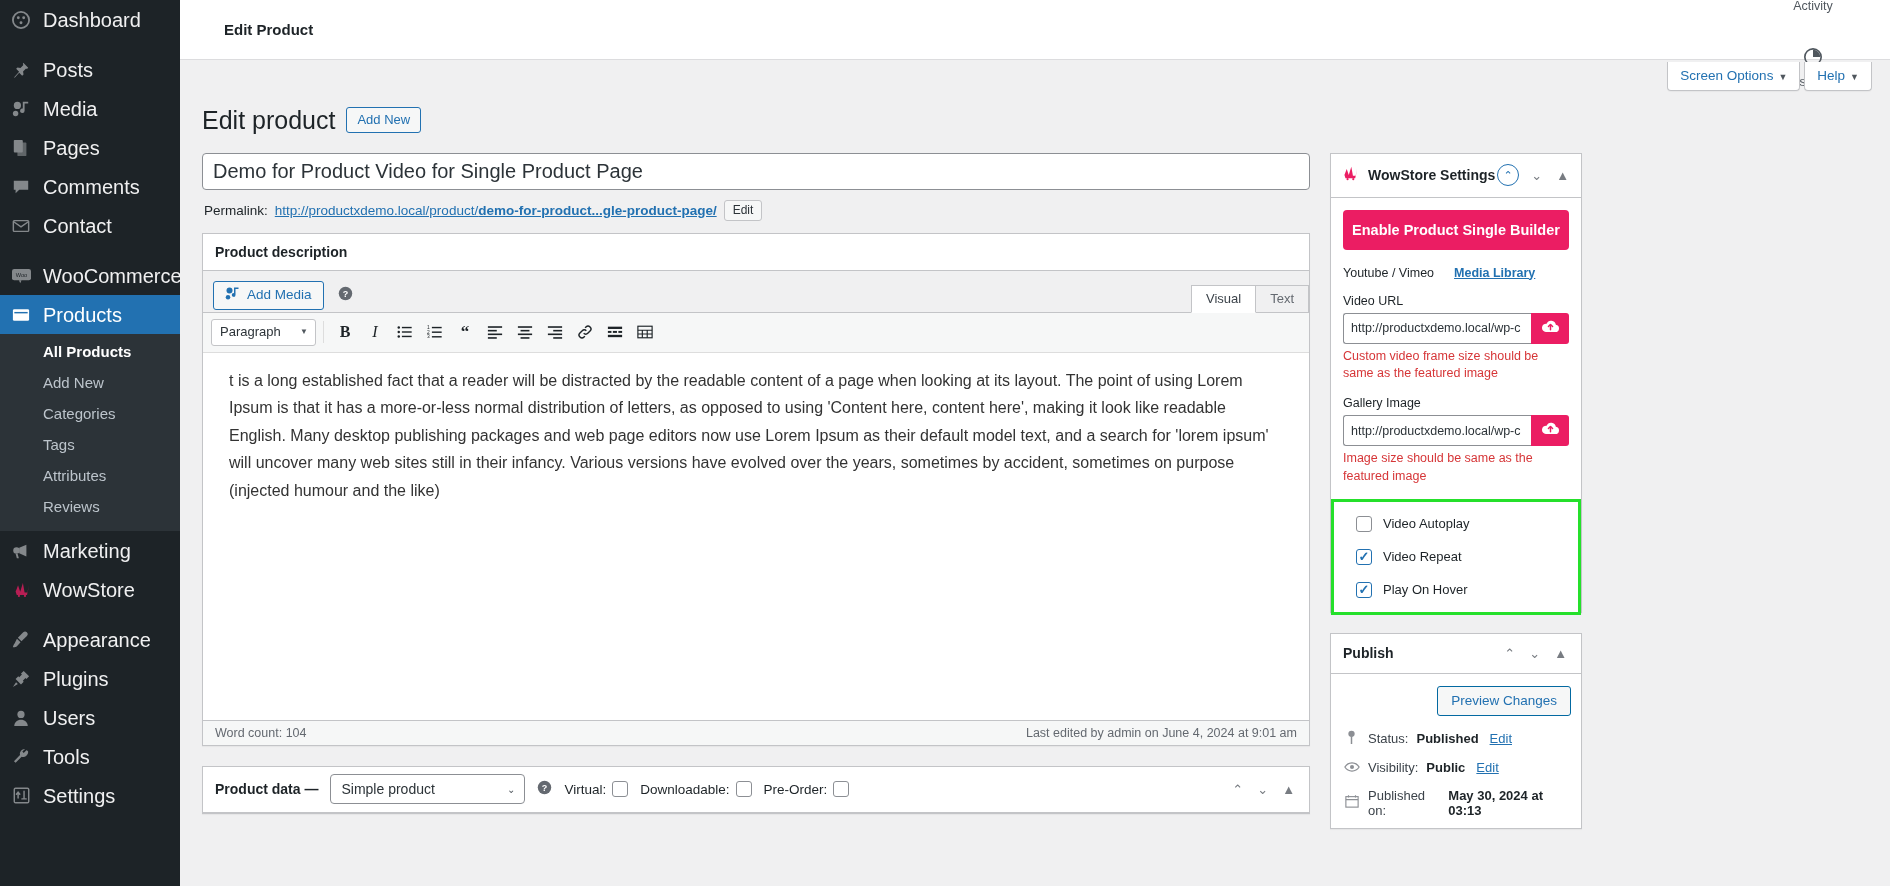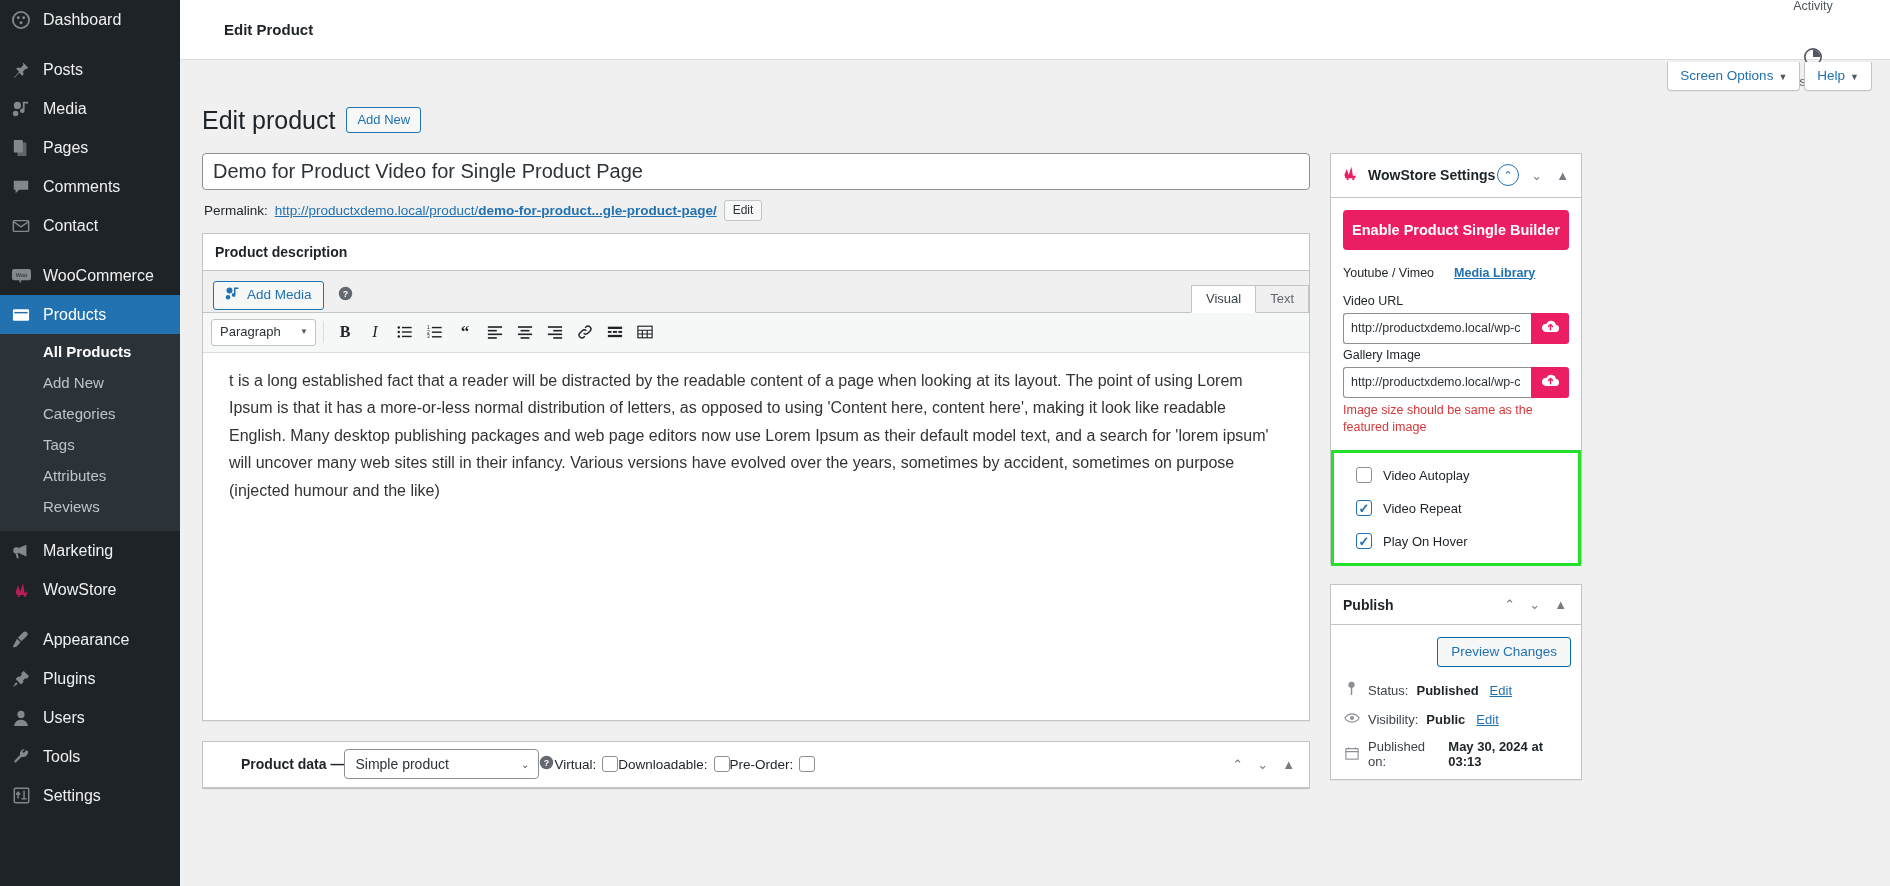--- a/index.html
+++ b/index.html
@@ -17,21 +17,21 @@
     background: #1d2327; color: #f0f0f1;
     font-size: 16px; overflow: hidden; position: relative;
   }
   .menu-item {
     display: flex; align-items: center; gap: 11px;
     padding: 9px 0 9px 10px; height: 39px;
     color: #f0f0f1; cursor: pointer; position: relative;
   }
   .menu-item .ico { width: 22px; flex: 0 0 22px; text-align: center;
     display: flex; align-items: center; justify-content: center; opacity: .75; }
-  .menu-item .lbl { font-size: 16px; line-height: 1; }
+  .menu-item .lbl { font-size: 20px; line-height: 1; }
   .menu-item.current { background: #2271b1; color: #fff; }
   .menu-item.current .ico { opacity: 1; }
   .menu-item.current::after {
     content: ""; position: absolute; right: -8px; top: 50%;
     margin-top: -8px; border: 8px solid transparent;
     border-right-color: #f0f0f1;
   }
   .menu-sep { height: 11px; }
   .submenu { background: #2c3338; padding: 2px 0 9px; }
   .submenu .sub-item {
@@ -140,21 +140,21 @@
   }
   #editor-body p { font-size: 16px; line-height: 1.72; color: #333; font-family: "Liberation Sans", sans-serif; }
   #post-status-info {
     background: #f6f7f7; border-top: 1px solid #c3c4c7;
     display: flex; justify-content: space-between; align-items: center;
     padding: 5px 12px; font-size: 12.5px; color: #646970;
   }
 
   
   #woocommerce-product-data .postbox-header { padding: 0 12px; min-height: 46px; }
-  .pd-left { display: flex; align-items: center; gap: 0; flex-wrap: nowrap; margin-left: 26px; }
+  .pd-left { display: flex; align-items: center; gap: 12px; flex-wrap: nowrap; }
   .pd-label { font-size: 14px; font-weight: 600; color: #1d2327; white-space: nowrap; }
   .pd-select {
     border: 1px solid #8c8f94; background: #fff; border-radius: 4px;
     height: 30px; min-width: 195px; font-size: 14px; color: #2c3338;
     display: flex; align-items: center; padding: 0 26px 0 10px; position: relative; cursor: pointer;
   }
   .pd-select .car { position: absolute; right: 9px; font-size: 10px; color: #50575e; }
   .pd-help { color: #646970; font-size: 15px; cursor: pointer; }
   .pd-check { display: flex; align-items: center; gap: 6px; font-size: 13.5px; color: #1d2327; white-space: nowrap; }
   .cbx {
@@ -558,20 +558,24 @@
                   <rect x="1" y="2.5" width="16" height="13"></rect>
                   <path d="M1 7h16M1 11.3h16M6 7v8.5M11.5 7v8.5"></path>
                 </svg>
             </span>
           </div>
 
           <div id="editor-body">
             <p>t is a long established fact that a reader will be distracted by the readable content of a page when looking at its layout. The point of using Lorem Ipsum is that it has a more-or-less normal distribution of letters, as opposed to using 'Content here, content here', making it look like readable English. Many desktop publishing packages and web page editors now use Lorem Ipsum as their default model text, and a search for 'lorem ipsum' will uncover many web sites still in their infancy. Various versions have evolved over the years, sometimes by accident, sometimes on purpose (injected humour and the like)</p>
           </div>
 
+          <div id="post-status-info">
+            <span>Word count: 104</span>
+            <span>Last edited by admin on June 4, 2024 at 9:01 am</span>
+          </div>
         </div>
 
         <div class="postbox" id="woocommerce-product-data">
           <div class="postbox-header">
             <div class="pd-left">
               <span class="pd-label">Product data —</span>
               <div class="pd-select">
                 <span>Simple product</span>
                 <span class="car">⌄</span>
               </div>
@@ -639,20 +643,21 @@
               <span class="ws-upload">
                 <span>
                   <svg width="19" height="15" viewBox="0 0 22 17" fill="#fff">
                       <path d="M5.6 15h11a4.3 4.3 0 00.6-8.55A5.6 5.6 0 006.5 5.2 4.9 4.9 0 005.6 15z"></path>
                       <path d="M11 12.4V6.6" stroke="#eb1d63" stroke-width="1.7" stroke-linecap="round"></path>
                       <path d="M8.6 8.6L11 6.2l2.4 2.4" fill="none" stroke="#eb1d63" stroke-width="1.7" stroke-linecap="round" stroke-linejoin="round"></path>
                     </svg>
                 </span>
               </span>
             </div>
+            <div class="ws-note">Custom video frame size should be same as the featured image</div>
 
             <div class="ws-field-label">Gallery Image</div>
             <div class="ws-input-row">
               <input class="ws-input" type="text" value="http://productxdemo.local/wp-c" style="">
               <span class="ws-upload">
                 <span>
                   <svg width="19" height="15" viewBox="0 0 22 17" fill="#fff">
                       <path d="M5.6 15h11a4.3 4.3 0 00.6-8.55A5.6 5.6 0 006.5 5.2 4.9 4.9 0 005.6 15z"></path>
                       <path d="M11 12.4V6.6" stroke="#eb1d63" stroke-width="1.7" stroke-linecap="round"></path>
                       <path d="M8.6 8.6L11 6.2l2.4 2.4" fill="none" stroke="#eb1d63" stroke-width="1.7" stroke-linecap="round" stroke-linejoin="round"></path>

